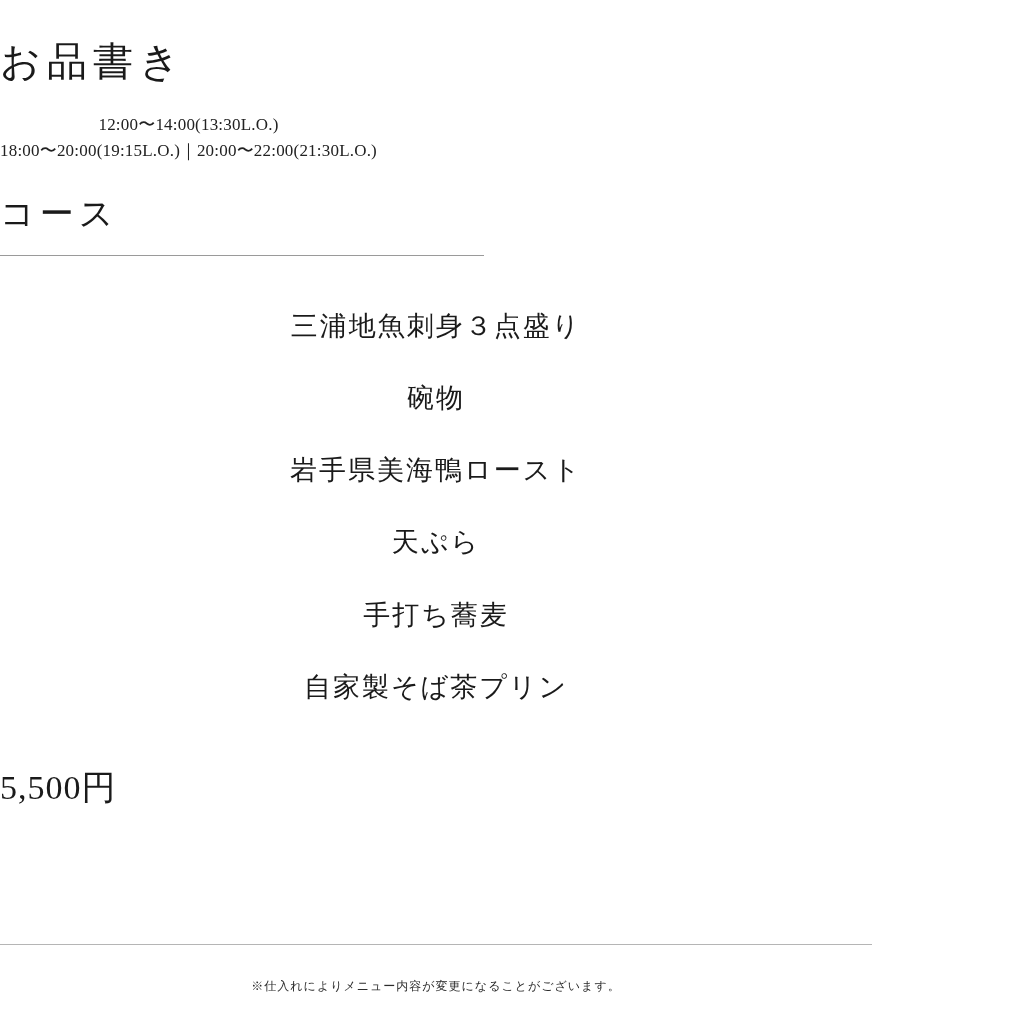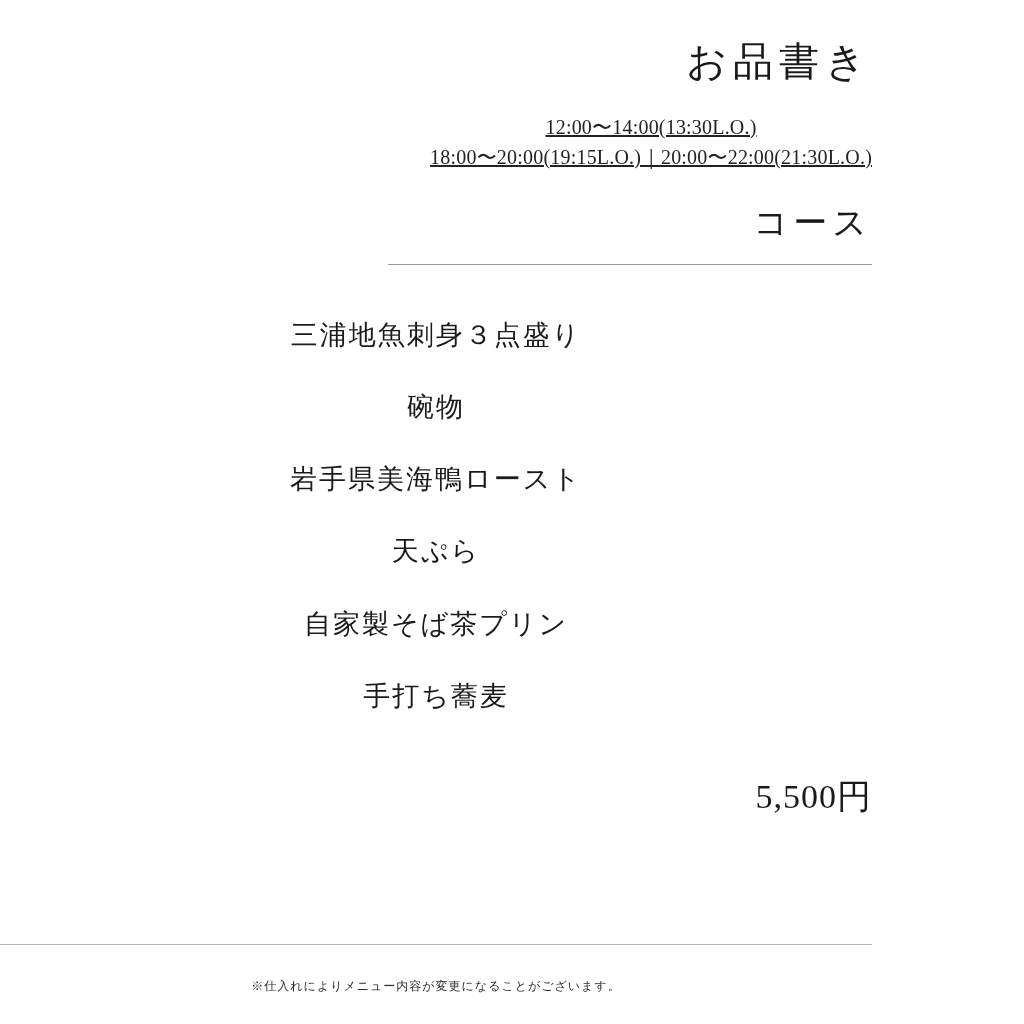--- a/index.html
+++ b/index.html
@@ -14,39 +14,38 @@
     color: #1a1a1a;
     overflow: hidden;
   }
   .page {
     width: 872px;
     height: 1024px;
     box-sizing: border-box;
     padding: 24px 0 0 0;
     display: flex;
     flex-direction: column;
-    align-items: flex-end;
+    align-items: flex-start;
     position: relative;
   }
   .menu-title {
     font-size: 40px;
     letter-spacing: 6px;
     font-weight: 400;
     margin: 14px 0 0 0;
     line-height: 1.2;
     text-align: center;
   }
   .hours {
     margin-top: 26px;
     text-align: center;
-    font-size: 20px;
+    font-size: 17px;
     line-height: 1.5;
     color: #222;
     letter-spacing: 0.2px;
-    text-decoration: underline;
   }
   .hours div {
     white-space: nowrap;
   }
   .section-heading {
     margin-top: 28px;
     font-size: 34px;
     letter-spacing: 5px;
     text-align: center;
   }
@@ -130,25 +129,25 @@
 
     <div class="course-item">
       <span>岩手県美海鴨ロースト</span>
     </div>
 
     <div class="course-item">
       <span>天ぷら</span>
     </div>
 
     <div class="course-item">
-      <span>自家製そば茶プリン</span>
+      <span>手打ち蕎麦</span>
     </div>
 
     <div class="course-item">
-      <span>手打ち蕎麦</span>
+      <span>自家製そば茶プリン</span>
     </div>
 
   </div>
 
   <div class="price">5,500円</div>
 
   <div class="bottom-rule"></div>
 
   <div class="note">※仕入れによりメニュー内容が変更になることがございます。</div>
 

